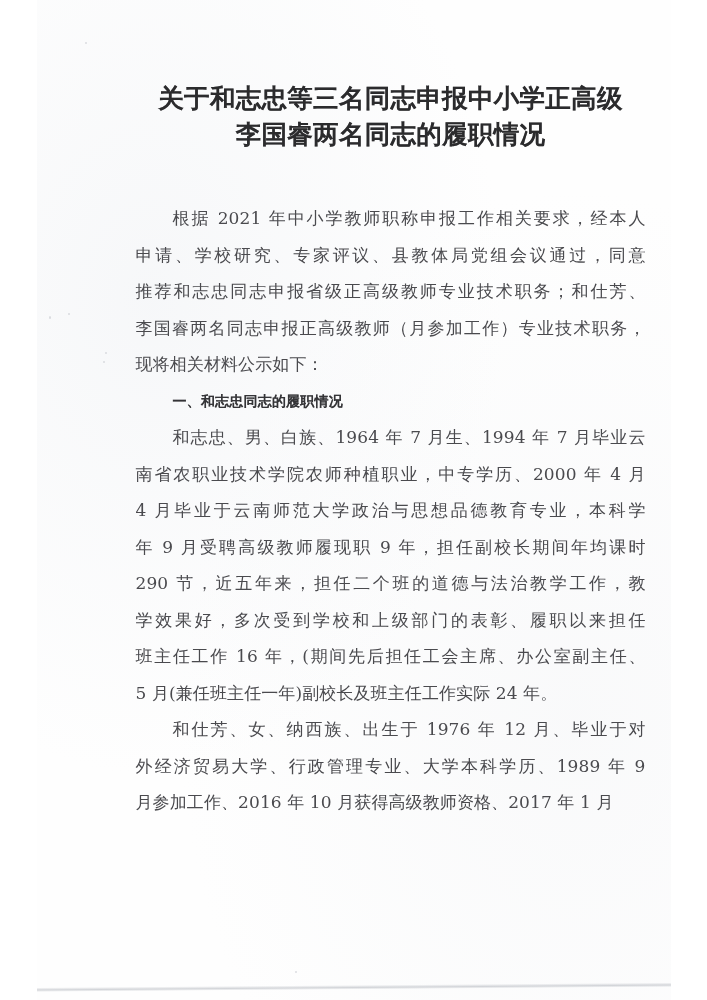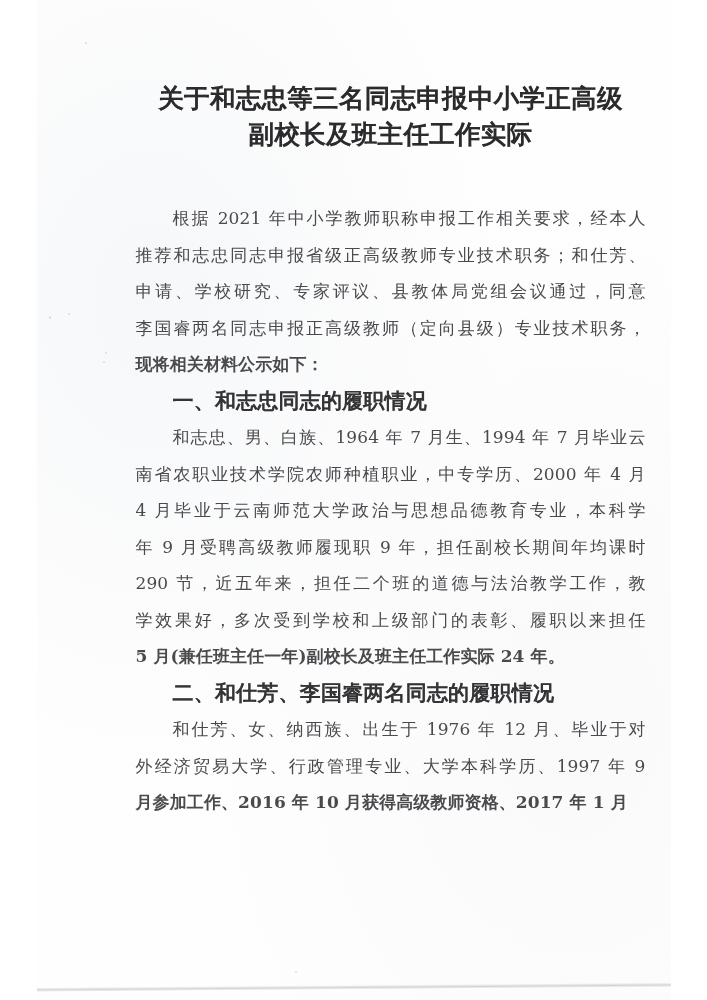--- a/index.html
+++ b/index.html
@@ -60,21 +60,21 @@
   }
 
   .title-line {
     display: block;
     white-space: nowrap;
   }
 
   .section-heading {
     font-family: "DejaVu Sans", "Liberation Sans", sans-serif;
     font-weight: 700;
-    font-size: 21px;
+    font-size: 14px;
     line-height: 36.5px;
     color: #343437;
     margin: 0;
     text-indent: 37px;
     letter-spacing: 0.2px;
     text-shadow: 0 0 0.5px rgba(70,70,72,0.5);
   }
 
   .para {
     font-family: "DejaVu Serif", "Liberation Serif", serif;
@@ -89,21 +89,20 @@
   .para .ln {
     display: block;
     text-align: justify;
     text-align-last: justify;
     white-space: nowrap;
   }
 
   .para .ln.last {
     text-align: center;
     text-align-last: left;
-    font-weight: bold;
   }
 
   .para .ln.indent {
     text-indent: 37px;
   }
 
   .block-gap-top-1 { margin-top: 48px; }
   .block-gap-top-2 { margin-top: 0px; }
 
   
@@ -116,48 +115,48 @@
 </style>
 </head>
 <body>
 
 <div class="page">
 
   <div class="doc-body">
 
     <h1 class="doc-title">
       <span class="title-line">关于和志忠等三名同志申报中小学正高级</span>
-      <span class="title-line">副校长及班主任工作实际</span>
+      <span class="title-line">李国睿两名同志的履职情况</span>
     </h1>
 
     <div class="para block-gap-top-1">
       <span class="ln indent">根据 2021 年中小学教师职称申报工作相关要求，经本人</span>
+      <span class="ln">申请、学校研究、专家评议、县教体局党组会议通过，同意</span>
       <span class="ln">推荐和志忠同志申报省级正高级教师专业技术职务；和仕芳、</span>
-      <span class="ln">申请、学校研究、专家评议、县教体局党组会议通过，同意</span>
-      <span class="ln">李国睿两名同志申报正高级教师（定向县级）专业技术职务，</span>
+      <span class="ln">李国睿两名同志申报正高级教师（月参加工作）专业技术职务，</span>
       <span class="ln last">现将相关材料公示如下：</span>
     </div>
 
     <h2 class="section-heading">一、和志忠同志的履职情况</h2>
 
     <div class="para">
       <span class="ln indent">和志忠、男、白族、1964 年 7 月生、1994 年 7 月毕业云</span>
       <span class="ln">南省农职业技术学院农师种植职业，中专学历、2000 年 4 月</span>
       <span class="ln">4 月毕业于云南师范大学政治与思想品德教育专业，本科学</span>
       <span class="ln">年 9 月受聘高级教师履现职 9 年，担任副校长期间年均课时</span>
       <span class="ln">290 节，近五年来，担任二个班的道德与法治教学工作，教</span>
       <span class="ln">学效果好，多次受到学校和上级部门的表彰、履职以来担任</span>
+      <span class="ln">班主任工作 16 年，(期间先后担任工会主席、办公室副主任、</span>
       <span class="ln last">5 月(兼任班主任一年)副校长及班主任工作实际 24 年。</span>
     </div>
 
-    <h2 class="section-heading block-gap-top-2">二、和仕芳、李国睿两名同志的履职情况</h2>
 
     <div class="para">
       <span class="ln indent">和仕芳、女、纳西族、出生于 1976 年 12 月、毕业于对</span>
-      <span class="ln">外经济贸易大学、行政管理专业、大学本科学历、1997 年 9</span>
+      <span class="ln">外经济贸易大学、行政管理专业、大学本科学历、1989 年 9</span>
       <span class="ln last">月参加工作、2016 年 10 月获得高级教师资格、2017 年 1 月</span>
     </div>
 
   </div>
 
   <span class="scan-speck" style="left:12px; top:316px; width:2px; height:3px;"></span>
   <span class="scan-speck" style="left:31px; top:313px; width:2px; height:2px;"></span>
   <span class="scan-speck" style="left:68px; top:352px; width:2px; height:2px;"></span>
   <span class="scan-speck" style="left:66px; top:361px; width:2px; height:2px;"></span>
   <span class="scan-speck" style="left:48px; top:42px; width:2px; height:2px;"></span>

